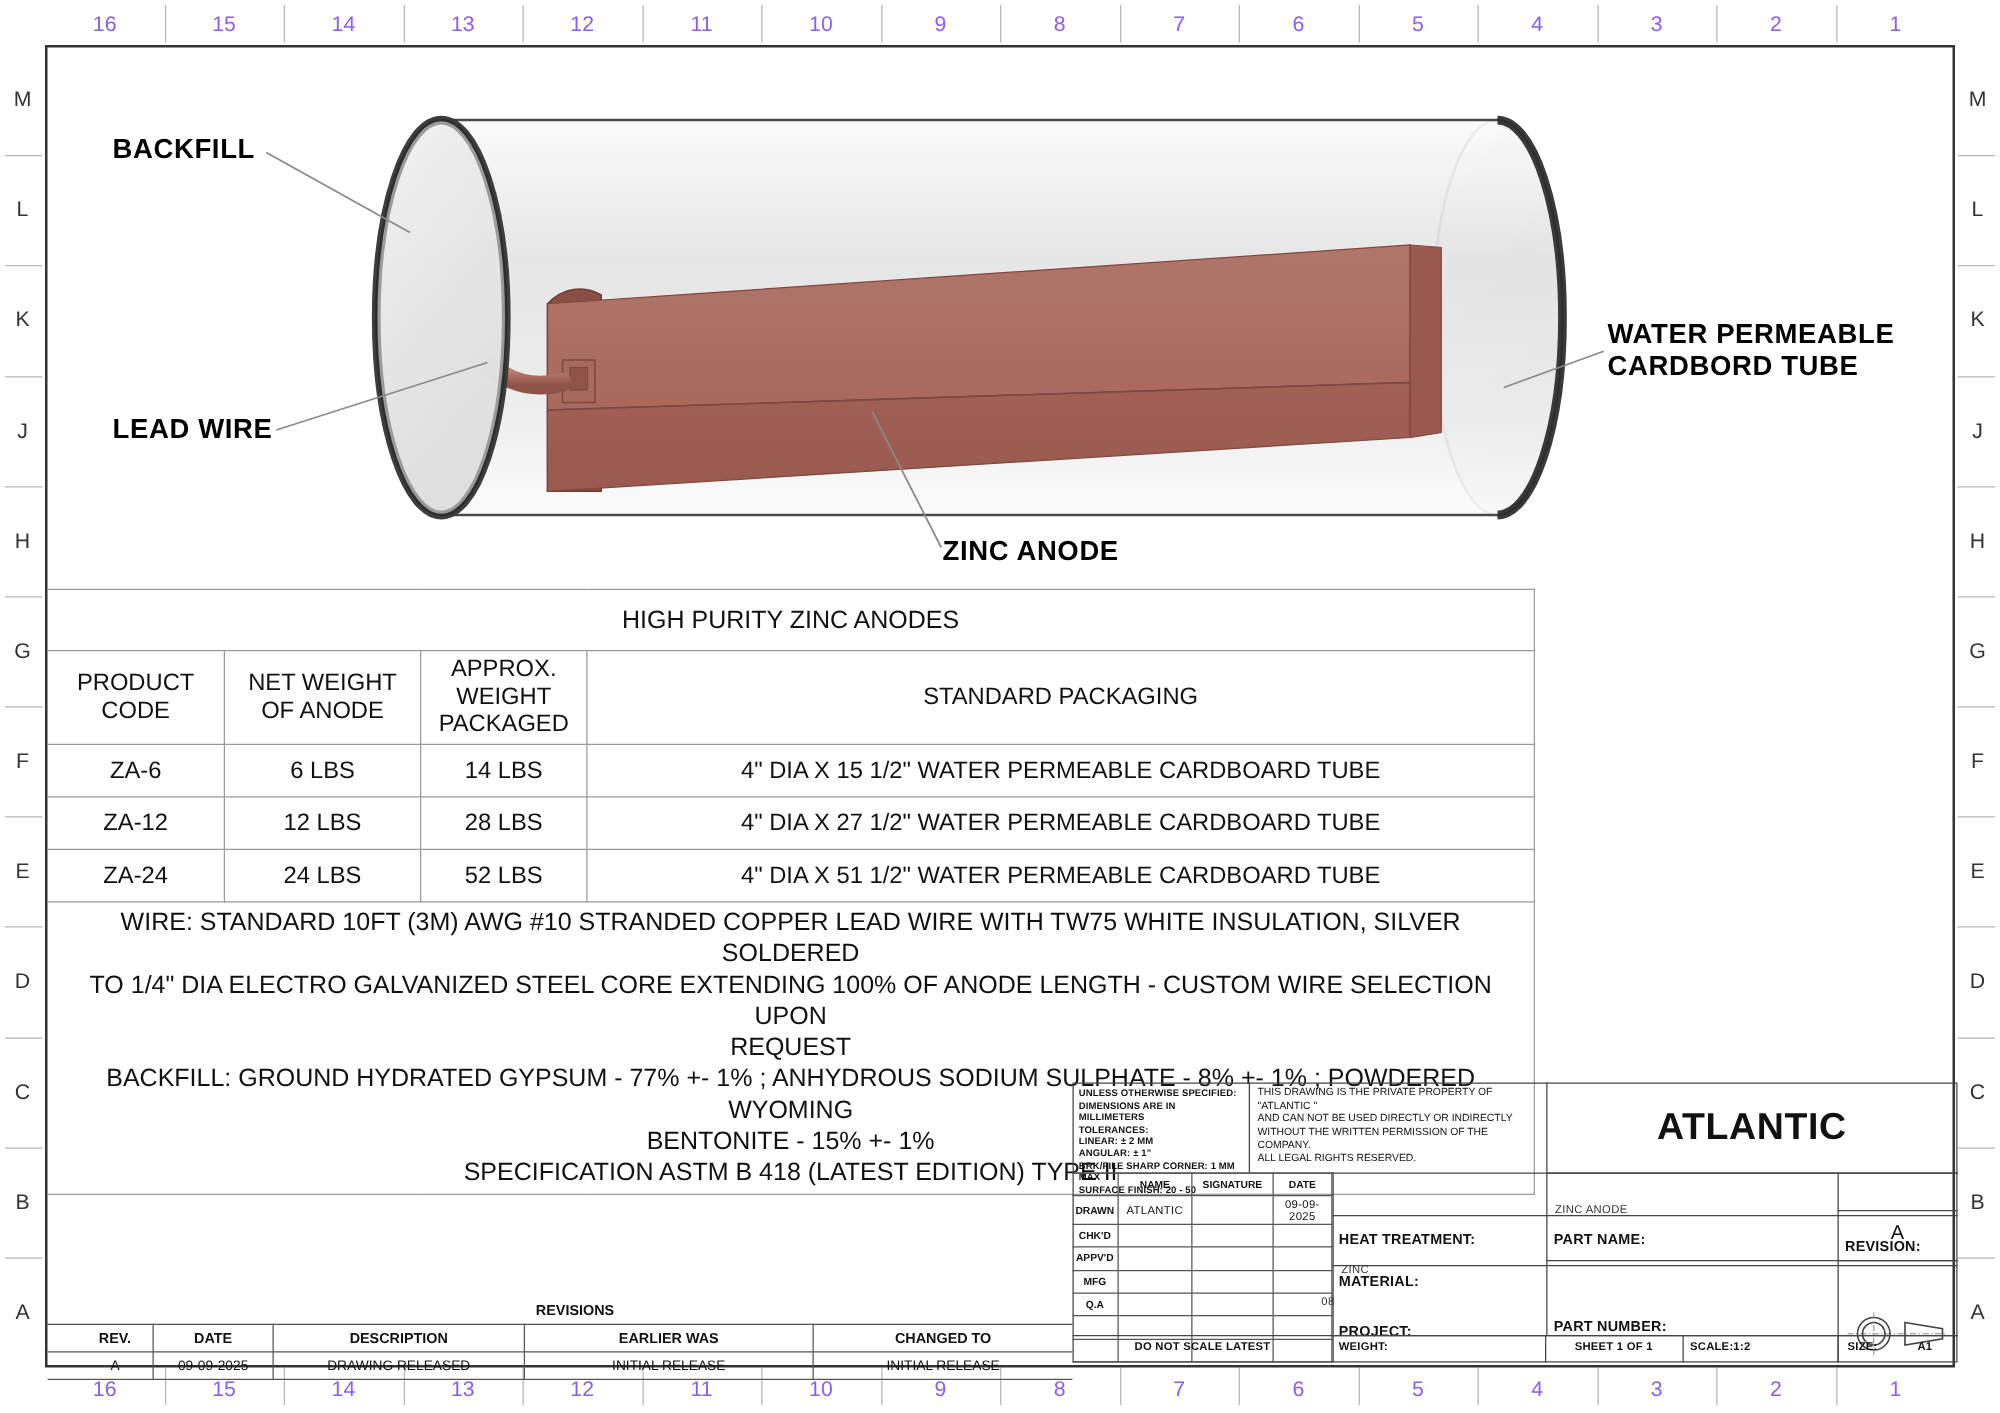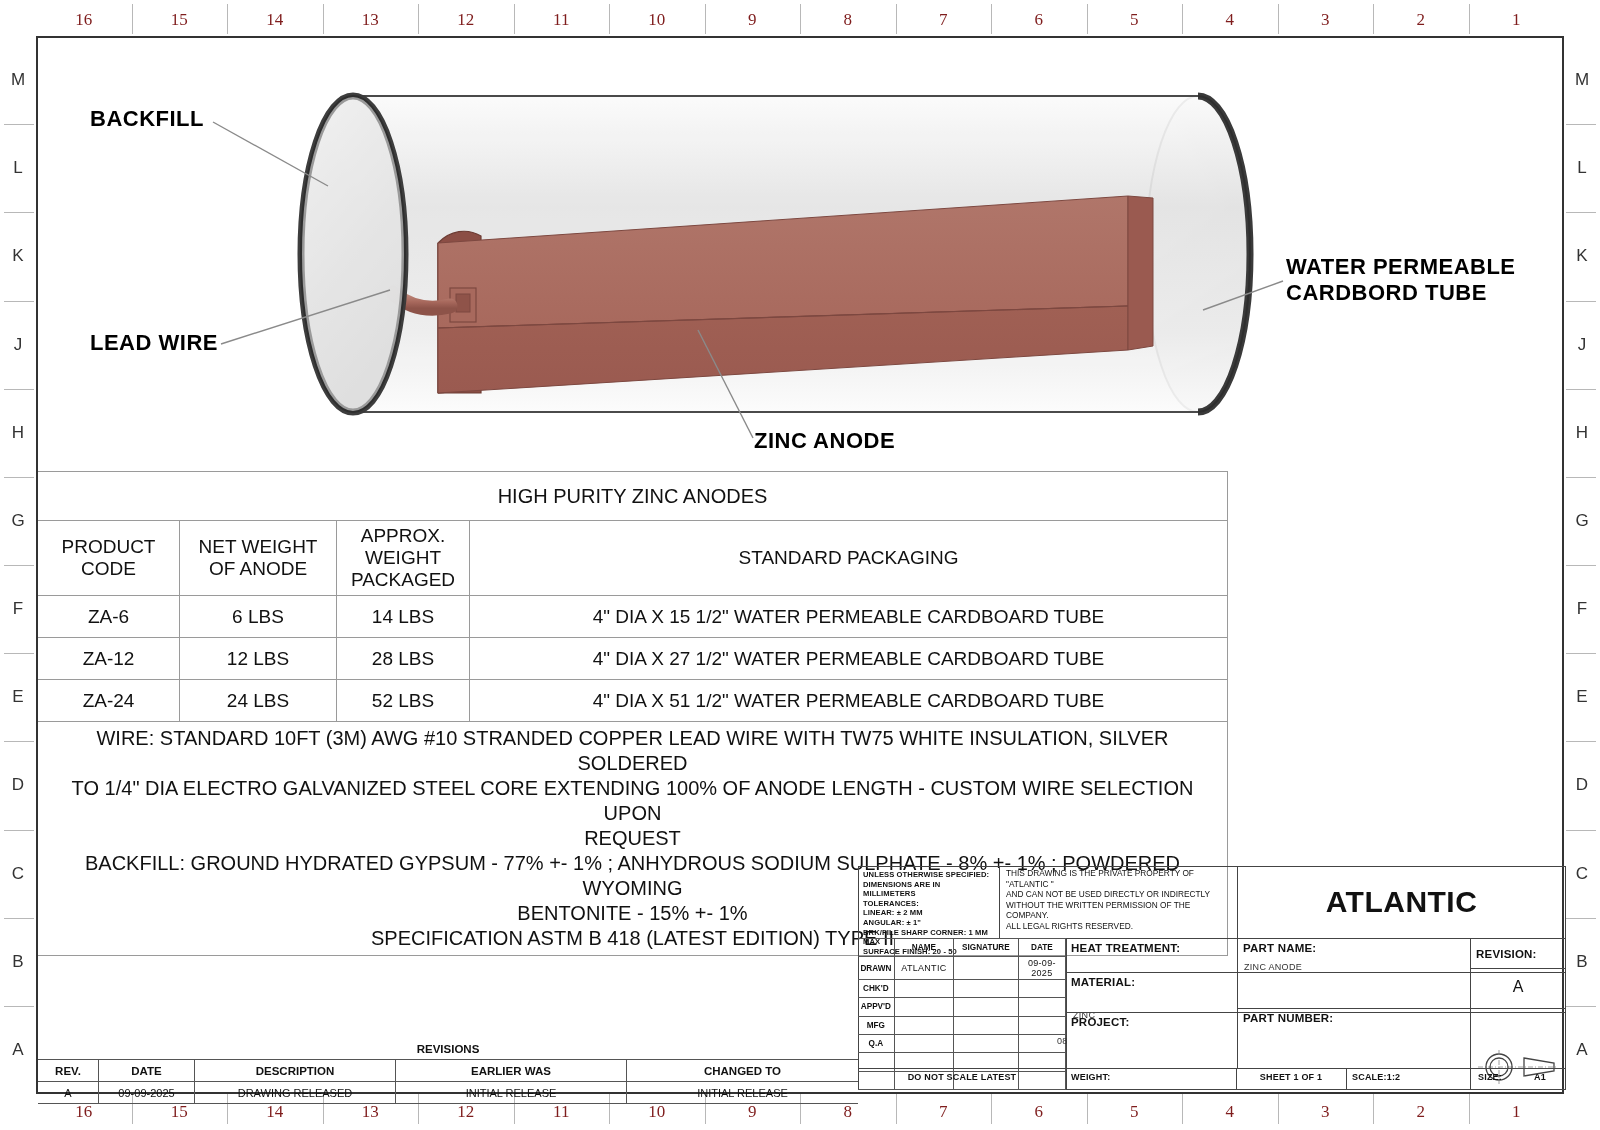--- a/index.html
+++ b/index.html
@@ -14,25 +14,25 @@
   #sheet {
     position: relative;
     width: 1600px; height: 1130px;
     background: #fff;
   }
 
   
   .zone-num {
     position: absolute;
     font-size: 17px;
-    color: #7f1d1d;
+    color: #8b5cf6;
     text-align: center;
     top: 10px;
     line-height: 20px;
-    font-family: Liberation Serif, serif;
+    font-family: Liberation Sans, sans-serif;
   }
   .zone-num.bottom { top: auto; bottom: 8px; }
   .zone-letter {
     position: absolute;
     font-size: 17px;
     color: #333;
     text-align: center;
     width: 30px;
     line-height: 20px;
   }
@@ -109,21 +109,21 @@
     font-weight: bold;
   }
   #rev-table td {
     border: 1px solid #555;
     text-align: center;
     height: 21px;
     padding: 0;
   }
   #rev-table tr.rev-title td { border-left: none; border-right: none; border-top: none;}
   #rev-table tr.rev-data td { font-weight: normal; font-size: 11px; }
-  #rev-table td.edge-l { border-left: none; }
+  #rev-table td.edge-l { border-left: none; padding-left: 24px; }
   #rev-table td.edge-r { border-right: none; }
 
   
   #title-block {
     position: absolute;
     left: 820px; top: 822px;
     width: 708px; height: 236px;
     font-size: 10px;
     color: #111;
   }
@@ -152,21 +152,21 @@
   #sig-grid td {
     border: 1px solid #555; text-align: center; height: 16px; padding: 0;
   }
   #sig-grid td.lbl { width: 37px; }
   #sig-grid td.nm { width: 62px; }
   #sig-grid td.sg { width: 68px; }
   #sig-grid td.dt { width: 53px; }
   #sig-grid td.val { font-weight: normal; font-size: 9px; letter-spacing: .3px; }
   #sig-grid td.edge-l { border-left: none; }
 
-  .tb-field-label { font-size: 11.5px; font-weight: bold; letter-spacing: .2px; }
+  .tb-field-label { font-size: 11.5px; font-weight: bold; letter-spacing: .2px; margin-top: 44px; }
   .tb-field-value { font-size: 9px; font-weight: normal; color: #333; letter-spacing: .3px; }
 
   #brandbox {
     left: 379px; top: 6px; width: 329px; height: 72px;
     border: none;
     display: flex; align-items: center; justify-content: center;
   }
   #brand-text { font-size: 30px; font-weight: bold; letter-spacing: .5px; }
 
   .small-cap { font-size: 9px; font-weight: bold; letter-spacing: .2px; }

